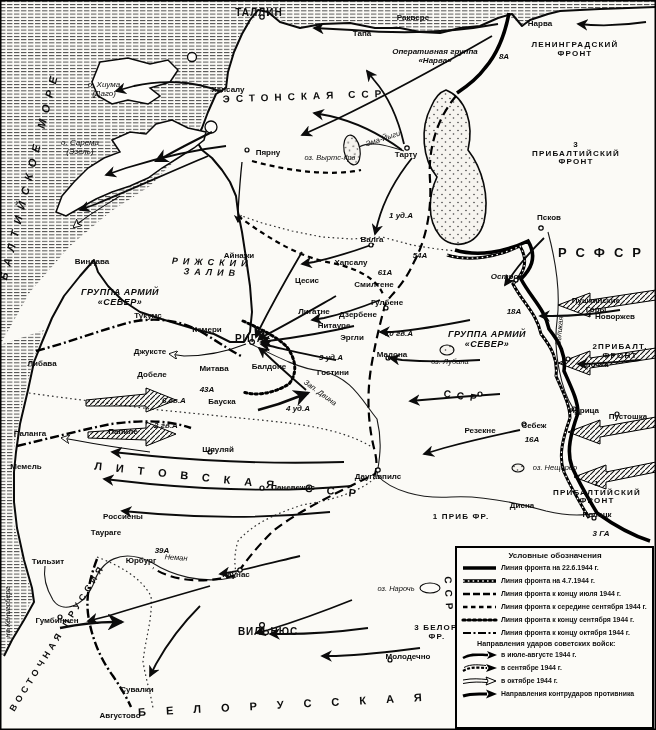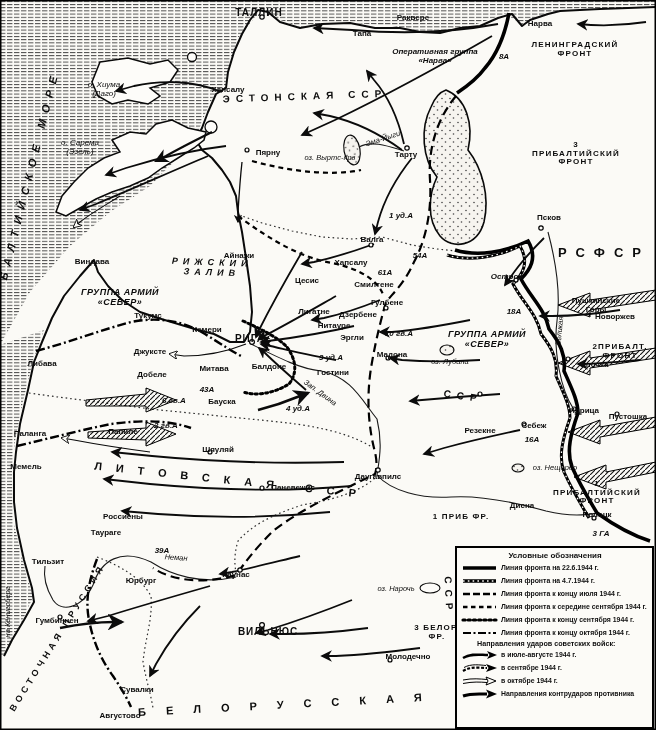--- a/index.html
+++ b/index.html
@@ -281,21 +281,21 @@
       <span class="lbl city" style="left: 522px; top: 506px; transform: translate(-50%, -50%);">Дисна</span>
       <span class="lbl city" style="left: 597px; top: 515px; transform: translate(-50%, -50%);">Полоцк</span>
       <span class="lbl army" style="left: 601px; top: 534px; transform: translate(-50%, -50%);">3 ГА</span>
       <span class="lbl city" style="left: 30px; top: 434px; transform: translate(-50%, -50%);">Паланга</span>
       <span class="lbl city" style="left: 26px; top: 467px; transform: translate(-50%, -50%);">Мемель</span>
       <span class="lbl city" style="left: 123px; top: 432px; transform: translate(-50%, -50%);">Папиле</span>
       <span class="lbl city" style="left: 218px; top: 450px; transform: translate(-50%, -50%);">Шяуляй</span>
       <span class="lbl city" style="left: 123px; top: 517px; transform: translate(-50%, -50%);">Россиены</span>
       <span class="lbl city" style="left: 106px; top: 533px; transform: translate(-50%, -50%);">Таураге</span>
       <span class="lbl city" style="left: 48px; top: 562px; transform: translate(-50%, -50%);">Тильзит</span>
-      <span class="lbl city" style="left: 141px; top: 561px; transform: translate(-50%, -50%); margin-top: 20px;">Юрбург</span>
+      <span class="lbl city" style="left: 141px; top: 561px; transform: translate(-50%, -50%);">Юрбург</span>
       <span class="lbl water" style="left: 176px; top: 558px; transform: translate(-50%, -50%) rotate(4deg);">Неман</span>
       <span class="lbl city" style="left: 236px; top: 575px; transform: translate(-50%, -50%);">Каунас</span>
       <span class="lbl army" style="left: 162px; top: 551px; transform: translate(-50%, -50%);">39А</span>
       <span class="lbl city-lg" style="left: 268px; top: 632px; transform: translate(-50%, -50%);">ВИЛЬНЮС</span>
       <span class="lbl city" style="left: 408px; top: 657px; transform: translate(-50%, -50%);">Молодечно</span>
       <span class="lbl front" style="left: 437px; top: 633px; transform: translate(-50%, -50%);">3 БЕЛОР.
 ФР.</span>
       <span class="lbl water" style="left: 396px; top: 589px; transform: translate(-50%, -50%);">оз. Нарочь</span>
       <span class="lbl city" style="left: 57px; top: 621px; transform: translate(-50%, -50%);">Гумбиннен</span>
       <span class="lbl region-diag" style="left: 58px; top: 638px; transform: translate(-50%, -50%) rotate(-58deg);">ВОСТОЧНАЯ ПРУССИЯ</span>

